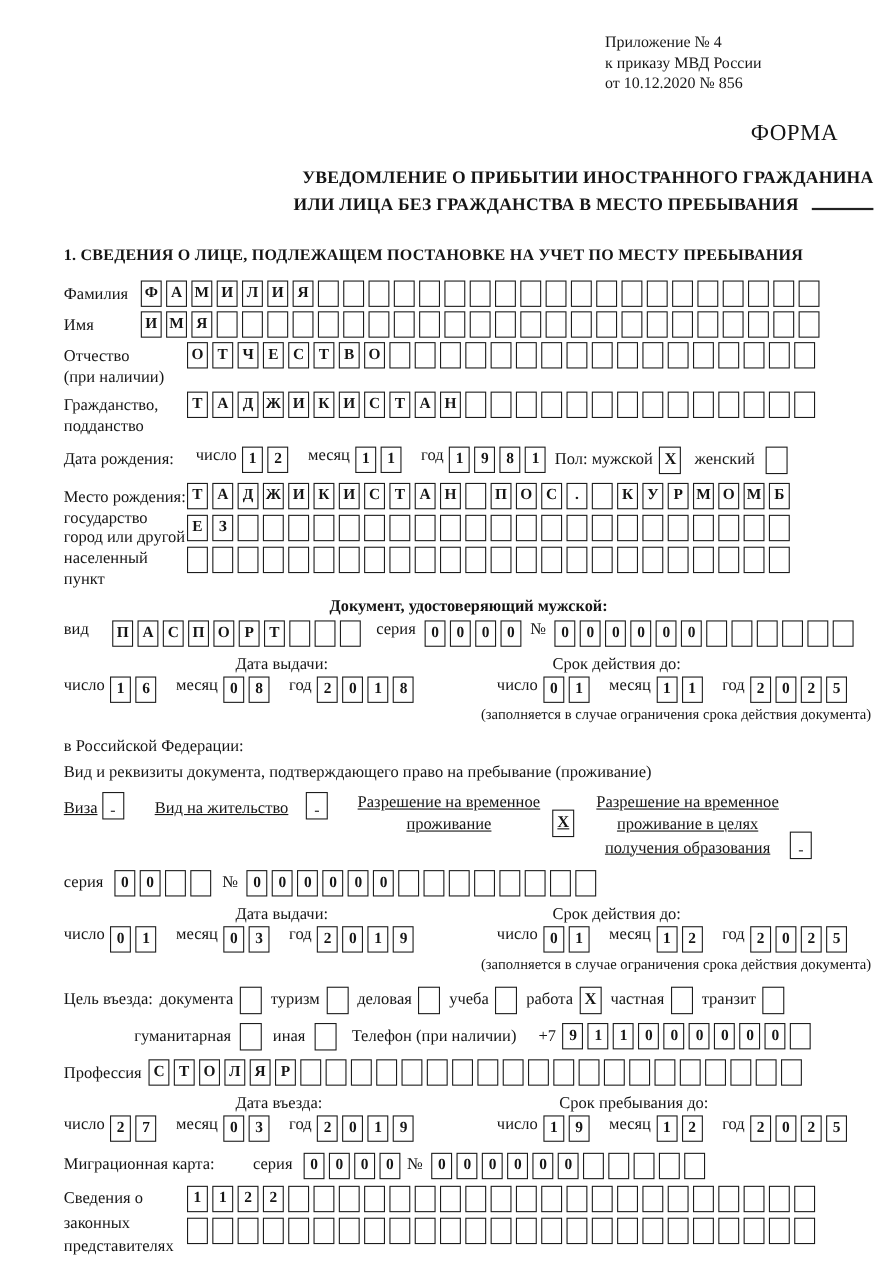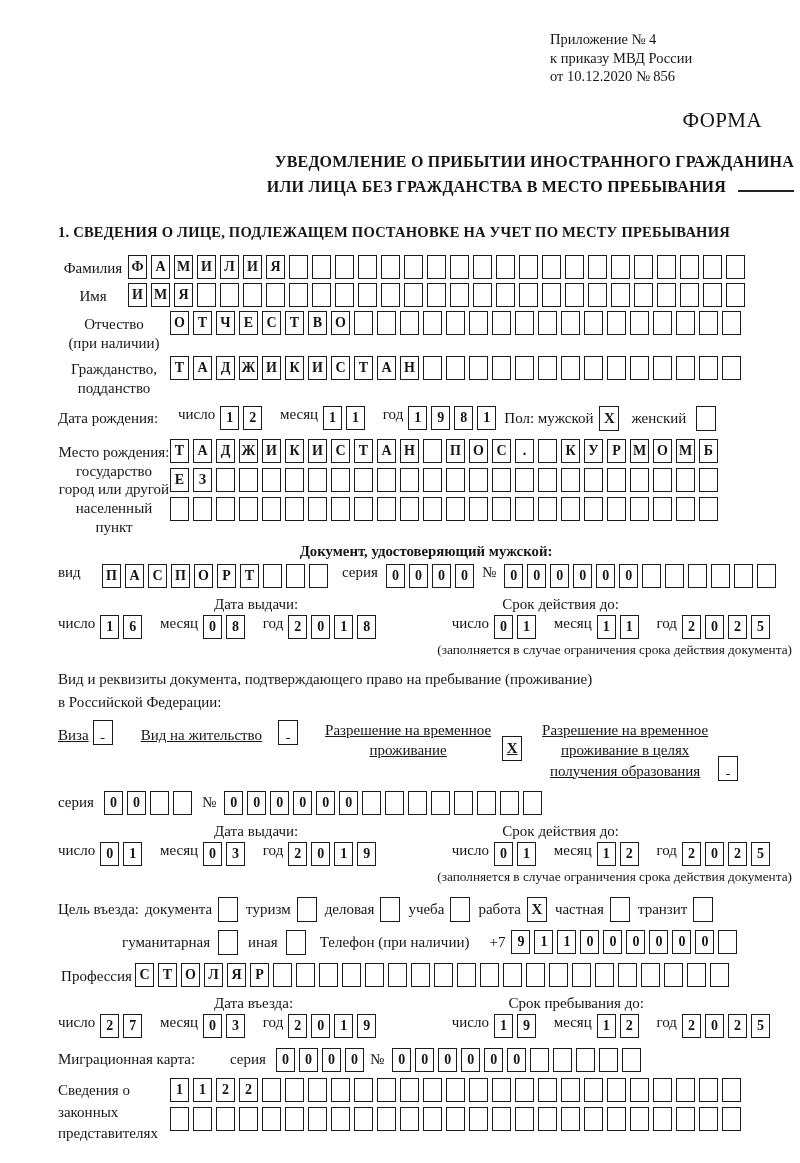--- a/index.html
+++ b/index.html
@@ -18,21 +18,21 @@
 
   .forma { text-align: right; padding-right: 32px; font-weight: normal; font-size: 21px; margin-top: 22px; letter-spacing: .4px; }
 
   .title { text-align: right; font-weight: bold; font-size: 16px; margin-top: 16px; line-height: 1.6; letter-spacing: .2px; }
   .tline { display: inline-block; width: 56px; border-bottom: 2px solid #222; margin-left: 12px; vertical-align: baseline; }
 
   .sec1 { font-weight: bold; font-size: 14.6px; margin-top: 24px; letter-spacing: .2px; }
 
   
   .frow { display: flex; align-items: flex-start; margin-top: 4px; }
-  .flabel { font-size: 15px; padding-top: 4px; flex: 0 0 auto; line-height: 1.25; text-align: center; }
+  .flabel { font-size: 15px; padding-top: 4px; flex: 0 0 auto; line-height: 1.25; }
   .w70  { width: 70px; }
   .w77  { width: 77px; }
   .w112 { width: 112px; }
   .wvid { width: 44px; }
   .boxes { white-space: nowrap; flex: 0 0 auto; }
 
   .cbox {
     display: inline-block; width: 19px; height: 24px;
     border: 1.5px solid #1c1c1c; margin-right: 4px;
     text-align: center; font-size: 14px; font-weight: 600;
@@ -176,22 +176,22 @@
     </span>
     <span class="dgrp dright">
       <span class="dlbl">число</span><span class="boxes"><span class="cbox">0</span><span class="cbox">1</span></span>
       <span class="dlbl2">месяц</span><span class="boxes"><span class="cbox">1</span><span class="cbox">1</span></span>
       <span class="dlbl2">год</span><span class="boxes"><span class="cbox">2</span><span class="cbox">0</span><span class="cbox">2</span><span class="cbox">5</span></span>
     </span>
   </div>
   <div class="note">(заполняется в случае ограничения срока действия документа)</div>
 
   <div class="intro">
+    <div>в Российской Федерации:</div>
     <div>Вид и реквизиты документа, подтверждающего право на пребывание (проживание)</div>
-    <div>в Российской Федерации:</div>
   </div>
 
   <div class="opts">
     <span class="opt">
       <span class="olabel">Виза</span>
       <span class="chk" style="margin-left:4px;">&nbsp;</span>
     </span>
     <span class="opt" style="margin-left:28px;">
       <span class="olabel">Вид на жительство</span>
       <span class="chk" style="margin-left:16px;">&nbsp;</span>

